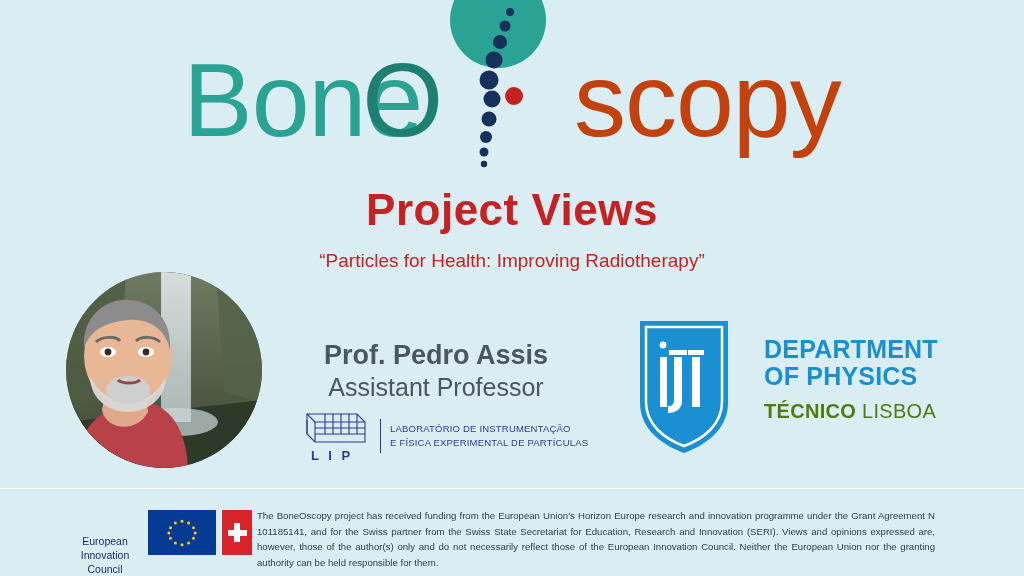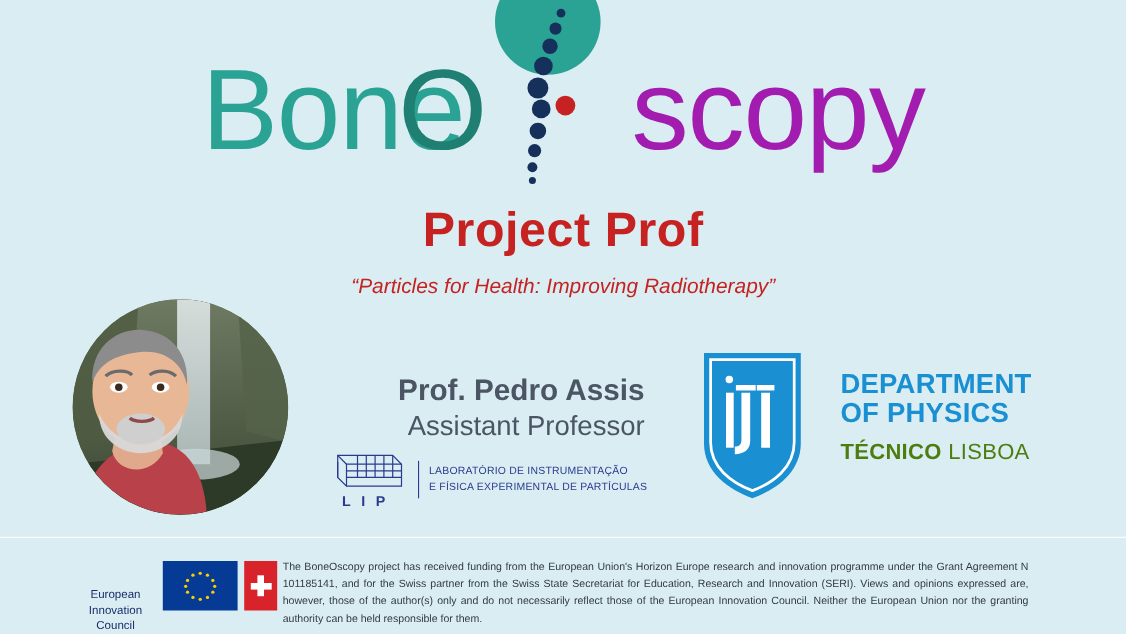--- a/index.html
+++ b/index.html
@@ -51,21 +51,21 @@
   }
   .logo-O {
     position: relative;
     z-index: 2;
     color: #1f7f72;
     display: inline-block;
     margin-left: -96px;
     width: 96px;
     text-align: center;
   }
-  .logo-scopy { color: #a21caf; }
+  .logo-scopy { color: #c2410c; }
 
   .spine {
     position: absolute;
     left: 0;
     top: 0;
     width: 1024px;
     height: 170px;
     pointer-events: none;
     z-index: 3;
   }
@@ -81,42 +81,41 @@
     font-weight: bold;
     letter-spacing: 0.5px;
   }
   .subtitle {
     position: absolute;
     top: 250px;
     width: 1024px;
     text-align: center;
     color: #c62222;
     font-size: 19px;
-    font-style: italic;
   }
 
   
   .photo {
     position: absolute;
     left: 66px;
     top: 272px;
     width: 196px;
     height: 196px;
     border-radius: 50%;
     overflow: hidden;
     background: #5d6b52;
   }
   .photo svg { display: block; }
 
   .speaker-block {
     position: absolute;
     left: 286px;
     top: 340px;
     width: 300px;
-    text-align: right;
+    text-align: center;
   }
   .speaker-name {
     color: #4b5563;
     font-size: 27px;
     font-weight: bold;
     line-height: 1.15;
     white-space: nowrap;
   }
   .speaker-role {
     color: #4b5563;
@@ -273,21 +272,21 @@
   <circle cx="494" cy="60" r="8.5" fill="#16305c"></circle>
   <circle cx="489" cy="80" r="9.5" fill="#16305c"></circle>
   <circle cx="492" cy="99" r="8.5" fill="#16305c"></circle>
   <circle cx="489" cy="119" r="7.5" fill="#16305c"></circle>
   <circle cx="486" cy="137" r="6" fill="#16305c"></circle>
   <circle cx="484" cy="152" r="4.5" fill="#16305c"></circle>
   <circle cx="484" cy="164" r="3.2" fill="#16305c"></circle>
   <circle cx="514" cy="96" r="9" fill="#c62222"></circle>
 </svg>
 
-<div class="project-news">Project Prof</div>
+<div class="project-news">Project Views</div>
 <div class="subtitle">“Particles for Health: Improving Radiotherapy”</div>
 
 <div class="photo">
   <svg width="196" height="196" viewBox="0 0 196 196">
     <defs>
       <clipPath id="circ">
           <circle cx="98" cy="98" r="98"></circle>
         </clipPath>
       <linearGradient id="rock" x1="0" y1="0" x2="0" y2="1">
         <stop offset="0" stop-color="#6f7a63"></stop>

